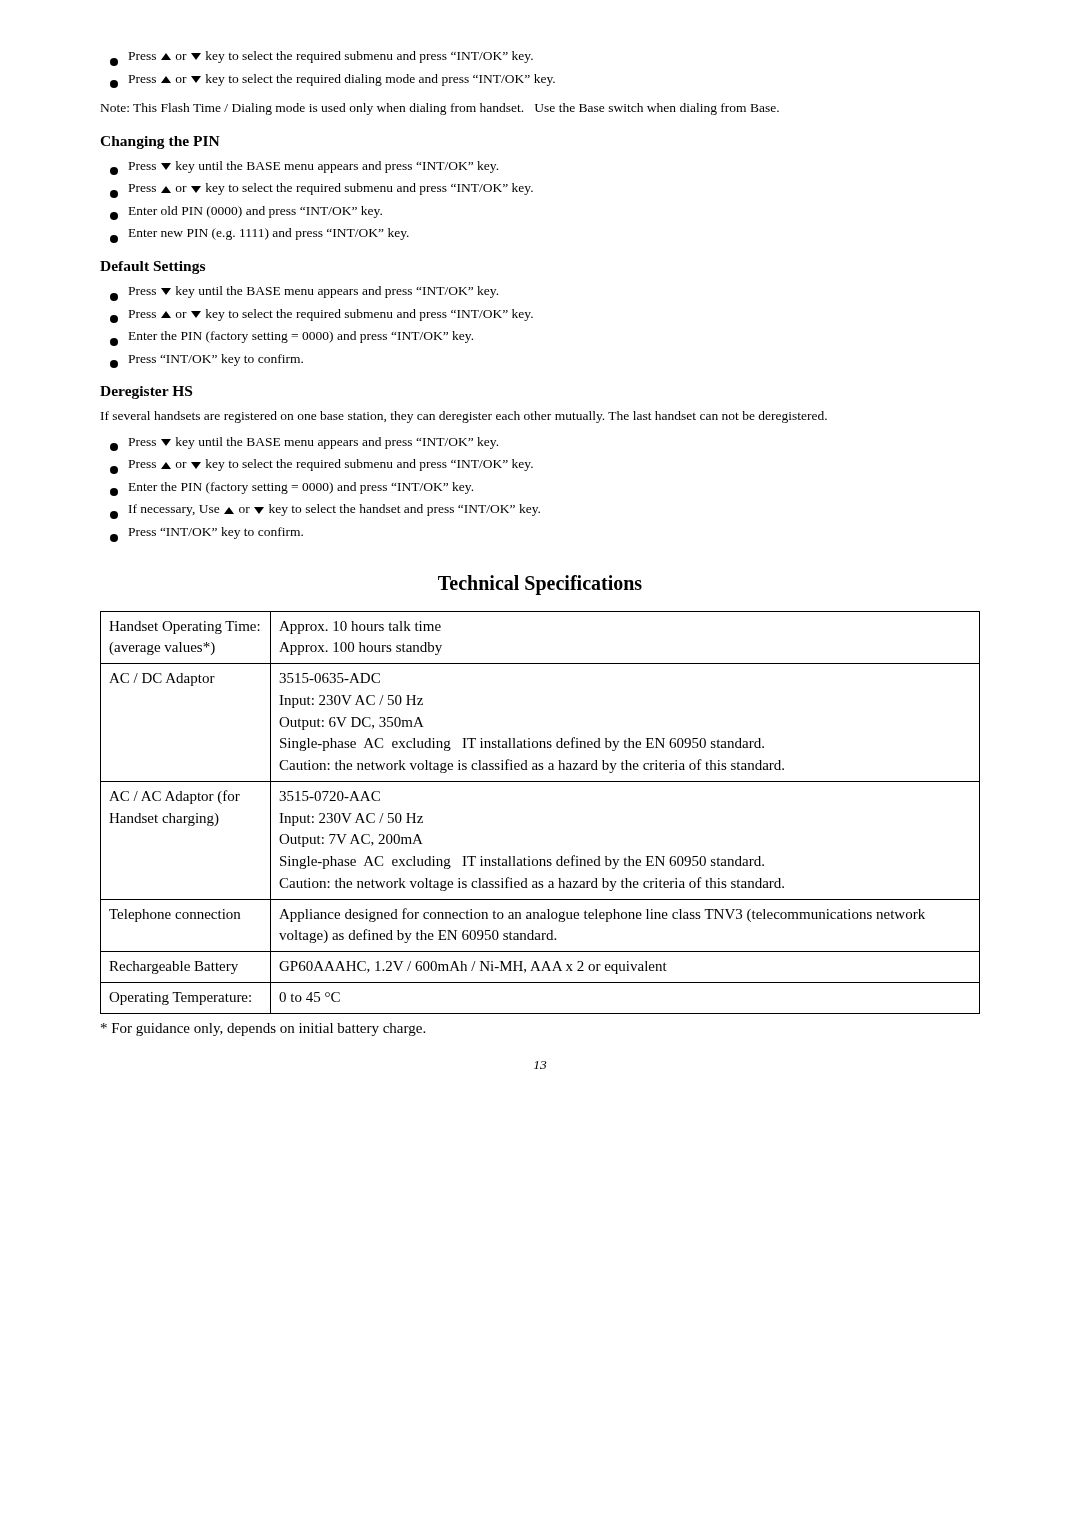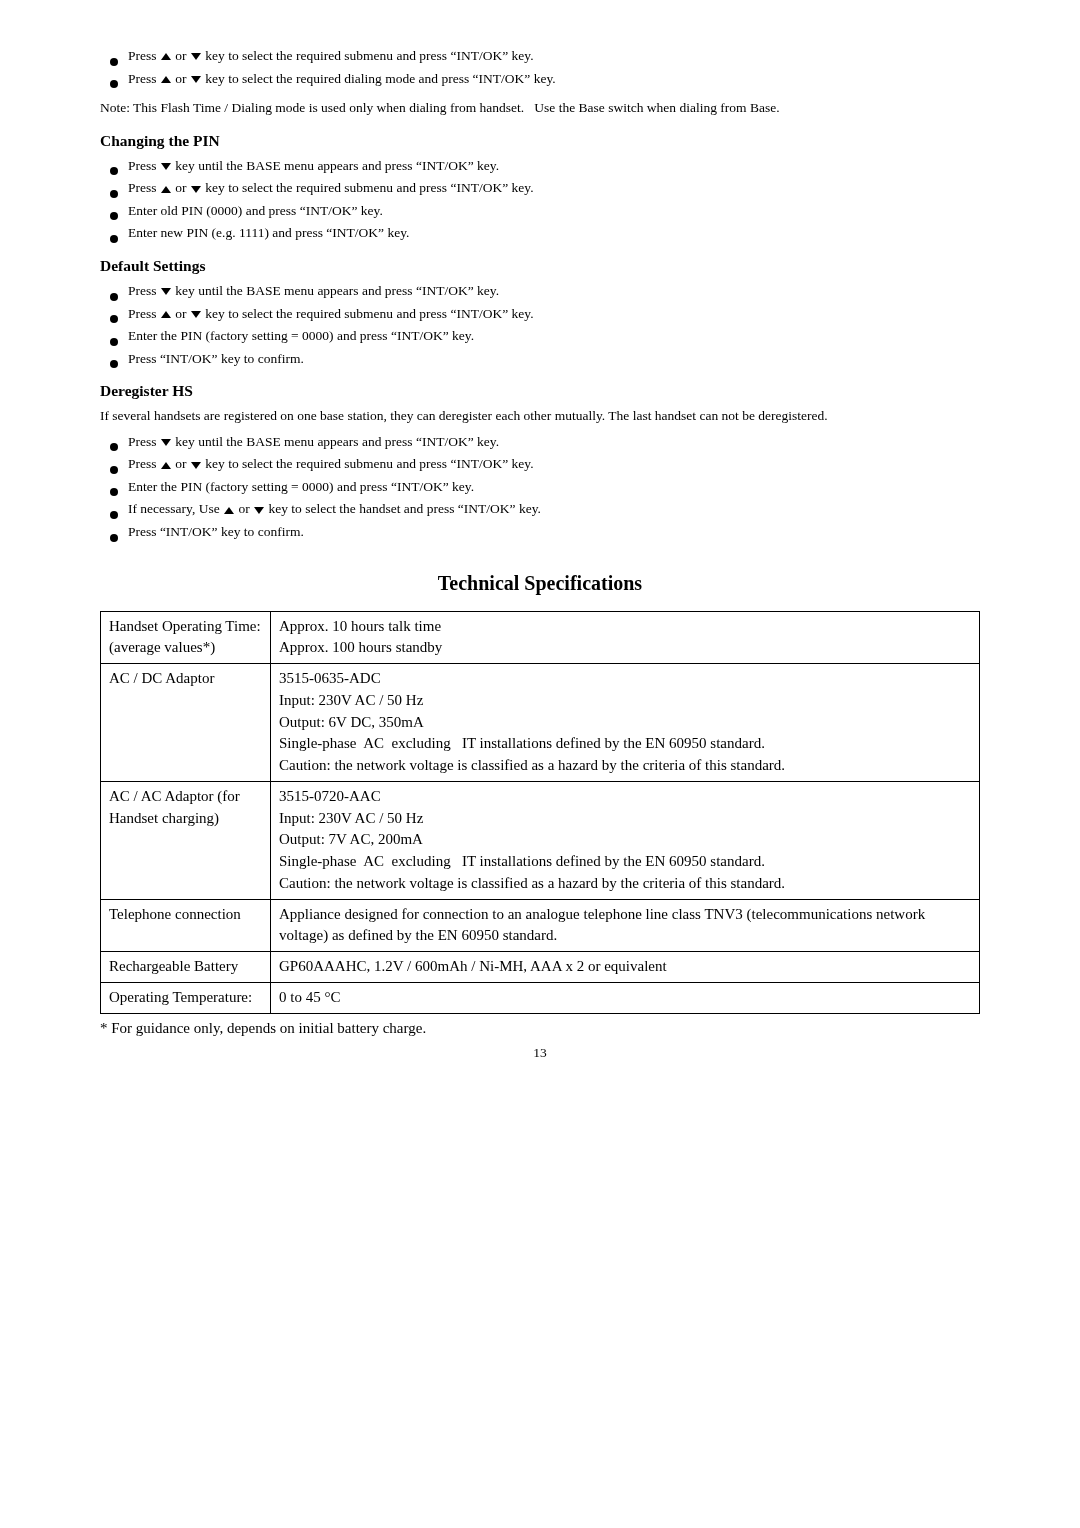--- a/index.html
+++ b/index.html
@@ -89,22 +89,23 @@
     }
     .spec-table td:first-child {
       width: 170px;
     }
     .footnote {
       font-size: 15px;
       margin-top: 6px;
     }
     .page-number {
       text-align: center;
-      margin-top: 8px;
+      margin-top: 20px;
       font-size: 13.5px;
+      font-style: italic;
     }
   </style>
 </head>
 <body>
 
 <ul class="bullet-list">
   <li>
     <span class="bullet-dot"></span>
     <span class="bullet-text">
       Press <span class="arrow-up"></span> or <span class="arrow-down"></span> key to select the required submenu and press “INT/OK” key.

